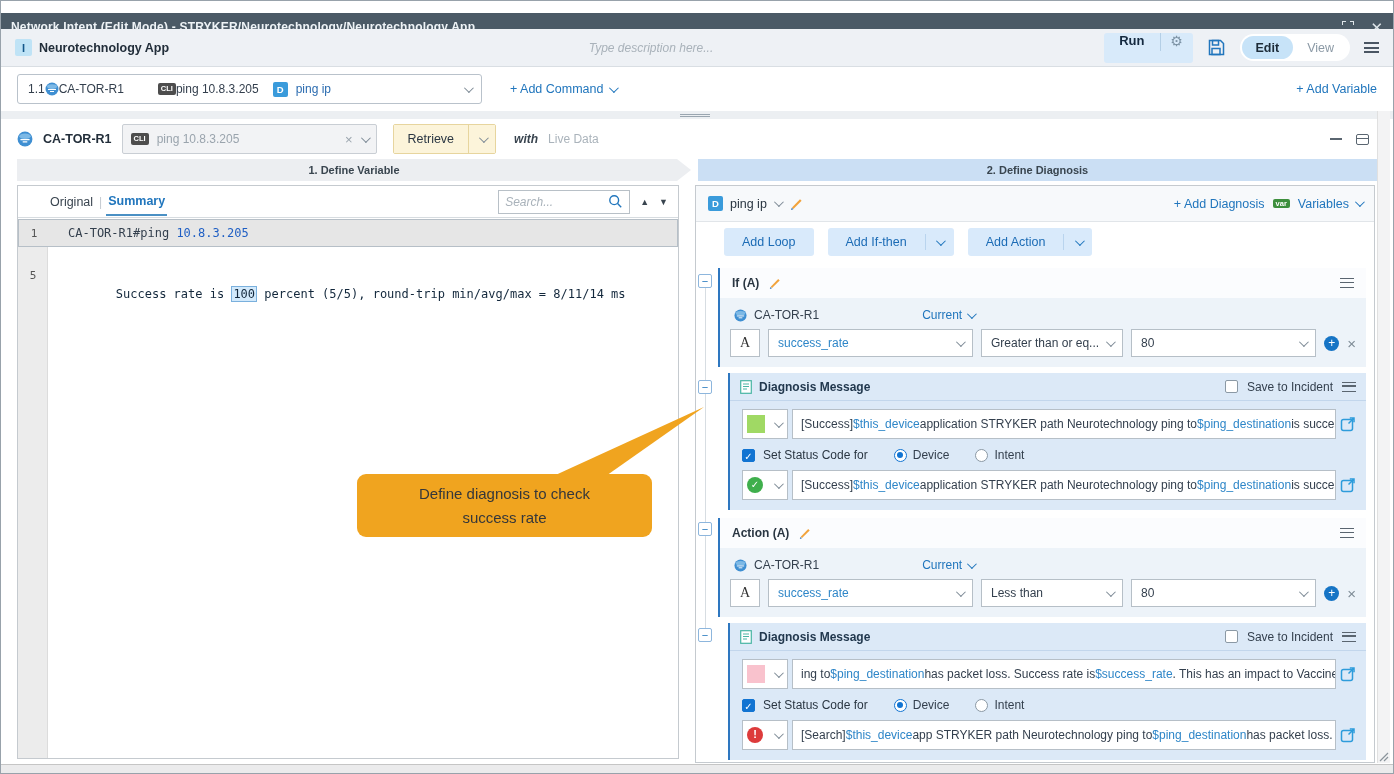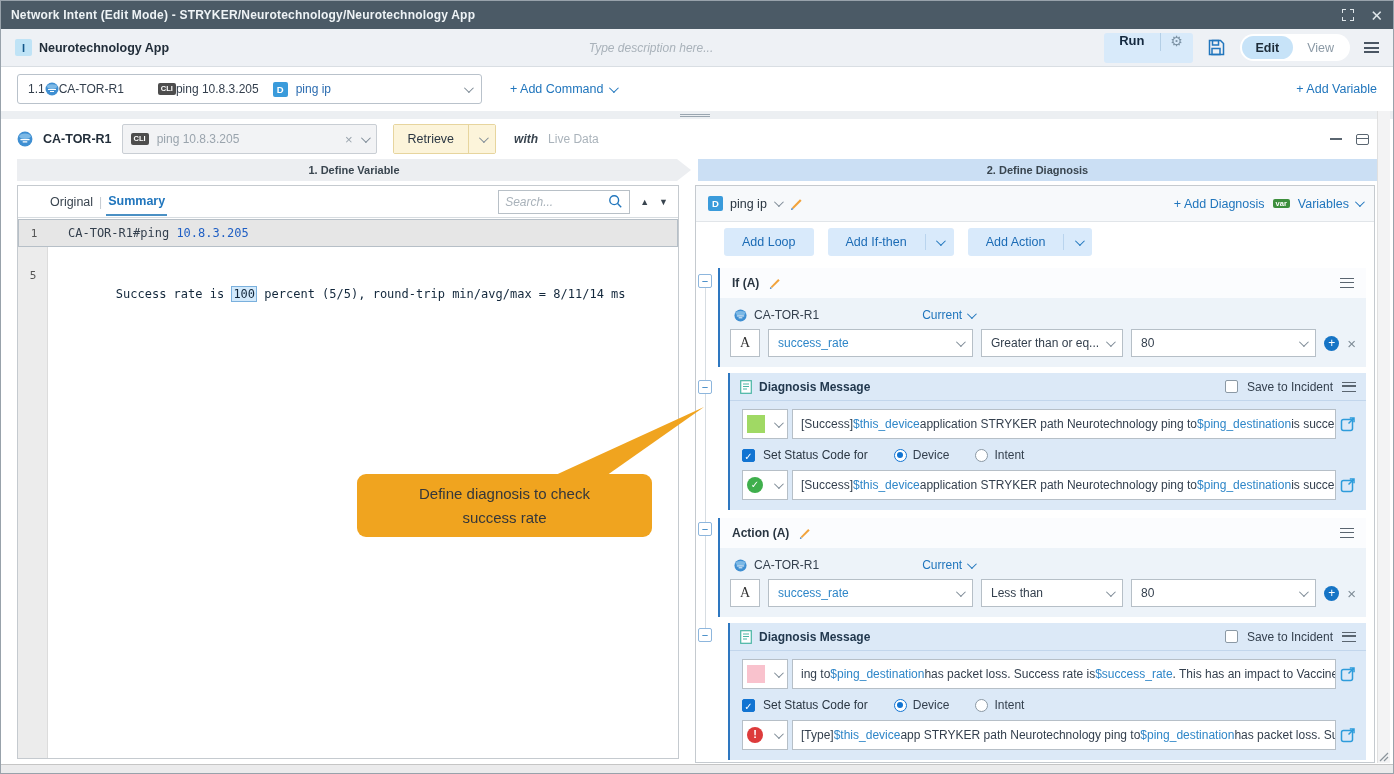--- a/index.html
+++ b/index.html
@@ -3,21 +3,21 @@
 <meta charset="utf-8">
 <style>
   * { margin:0; padding:0; box-sizing:border-box; }
   html,body { background:#dfe3e8; }
   body { font-family:"Liberation Sans", sans-serif; font-size:12px; color:#333f4d; }
   #window {
     position:relative; width:1394px; height:774px; background:#fff;
     border:1px solid #98a2ab; overflow:hidden;
   }
   
-  .titlebar { position:absolute; left:0; top:0; width:100%; height:28px; background:#4b5a66;
+  .titlebar { position:absolute; left:0; top:12px; width:100%; height:28px; background:#4b5a66;
     display:flex; align-items:center; padding:0 10px; color:#eef3f6; }
   .titlebar .title { font-weight:bold; font-size:12px; letter-spacing:.2px; }
   .titlebar .winbtns { margin-left:auto; display:flex; align-items:center; gap:16px; }
   .maxico { width:12px; height:12px; position:relative; }
   .maxico i { position:absolute; width:4px; height:4px; border:1.6px solid #dfe6ea; }
   .maxico i:nth-child(1){left:0;top:0;border-right:none;border-bottom:none;}
   .maxico i:nth-child(2){right:0;top:0;border-left:none;border-bottom:none;}
   .maxico i:nth-child(3){left:0;bottom:0;border-right:none;border-top:none;}
   .maxico i:nth-child(4){right:0;bottom:0;border-left:none;border-top:none;}
   .closeico { font-size:15px; color:#dfe6ea; line-height:1; }
@@ -557,21 +557,21 @@
             <span class="radio"></span>
             <span>Intent</span>
           </span>
         </div>
         <div class="dmrow">
           <span class="swsel">
             <span class="alcirc">!</span>
             <span class="chev"></span>
           </span>
           <span class="msginput">
-              <span>[Type] </span>
+              <span>[Search] </span>
               <span class="seg-var">$this_device</span>
               <span> app STRYKER path Neurotechnology  ping to </span>
               <span class="seg-var">$ping_destination</span>
               <span> has packet loss. Suc</span>
             </span>
           <svg width="16" height="16" viewBox="0 0 16 16">
               <rect x="1.5" y="3.5" width="11" height="11" rx="2" fill="none" stroke="#2d9cdb" stroke-width="1.5"></rect>
               <path d="M8.5 7.5 14 2M9.8 2H14v4.2" stroke="#2d9cdb" stroke-width="1.5" fill="none"></path>
             </svg>
         </div>

